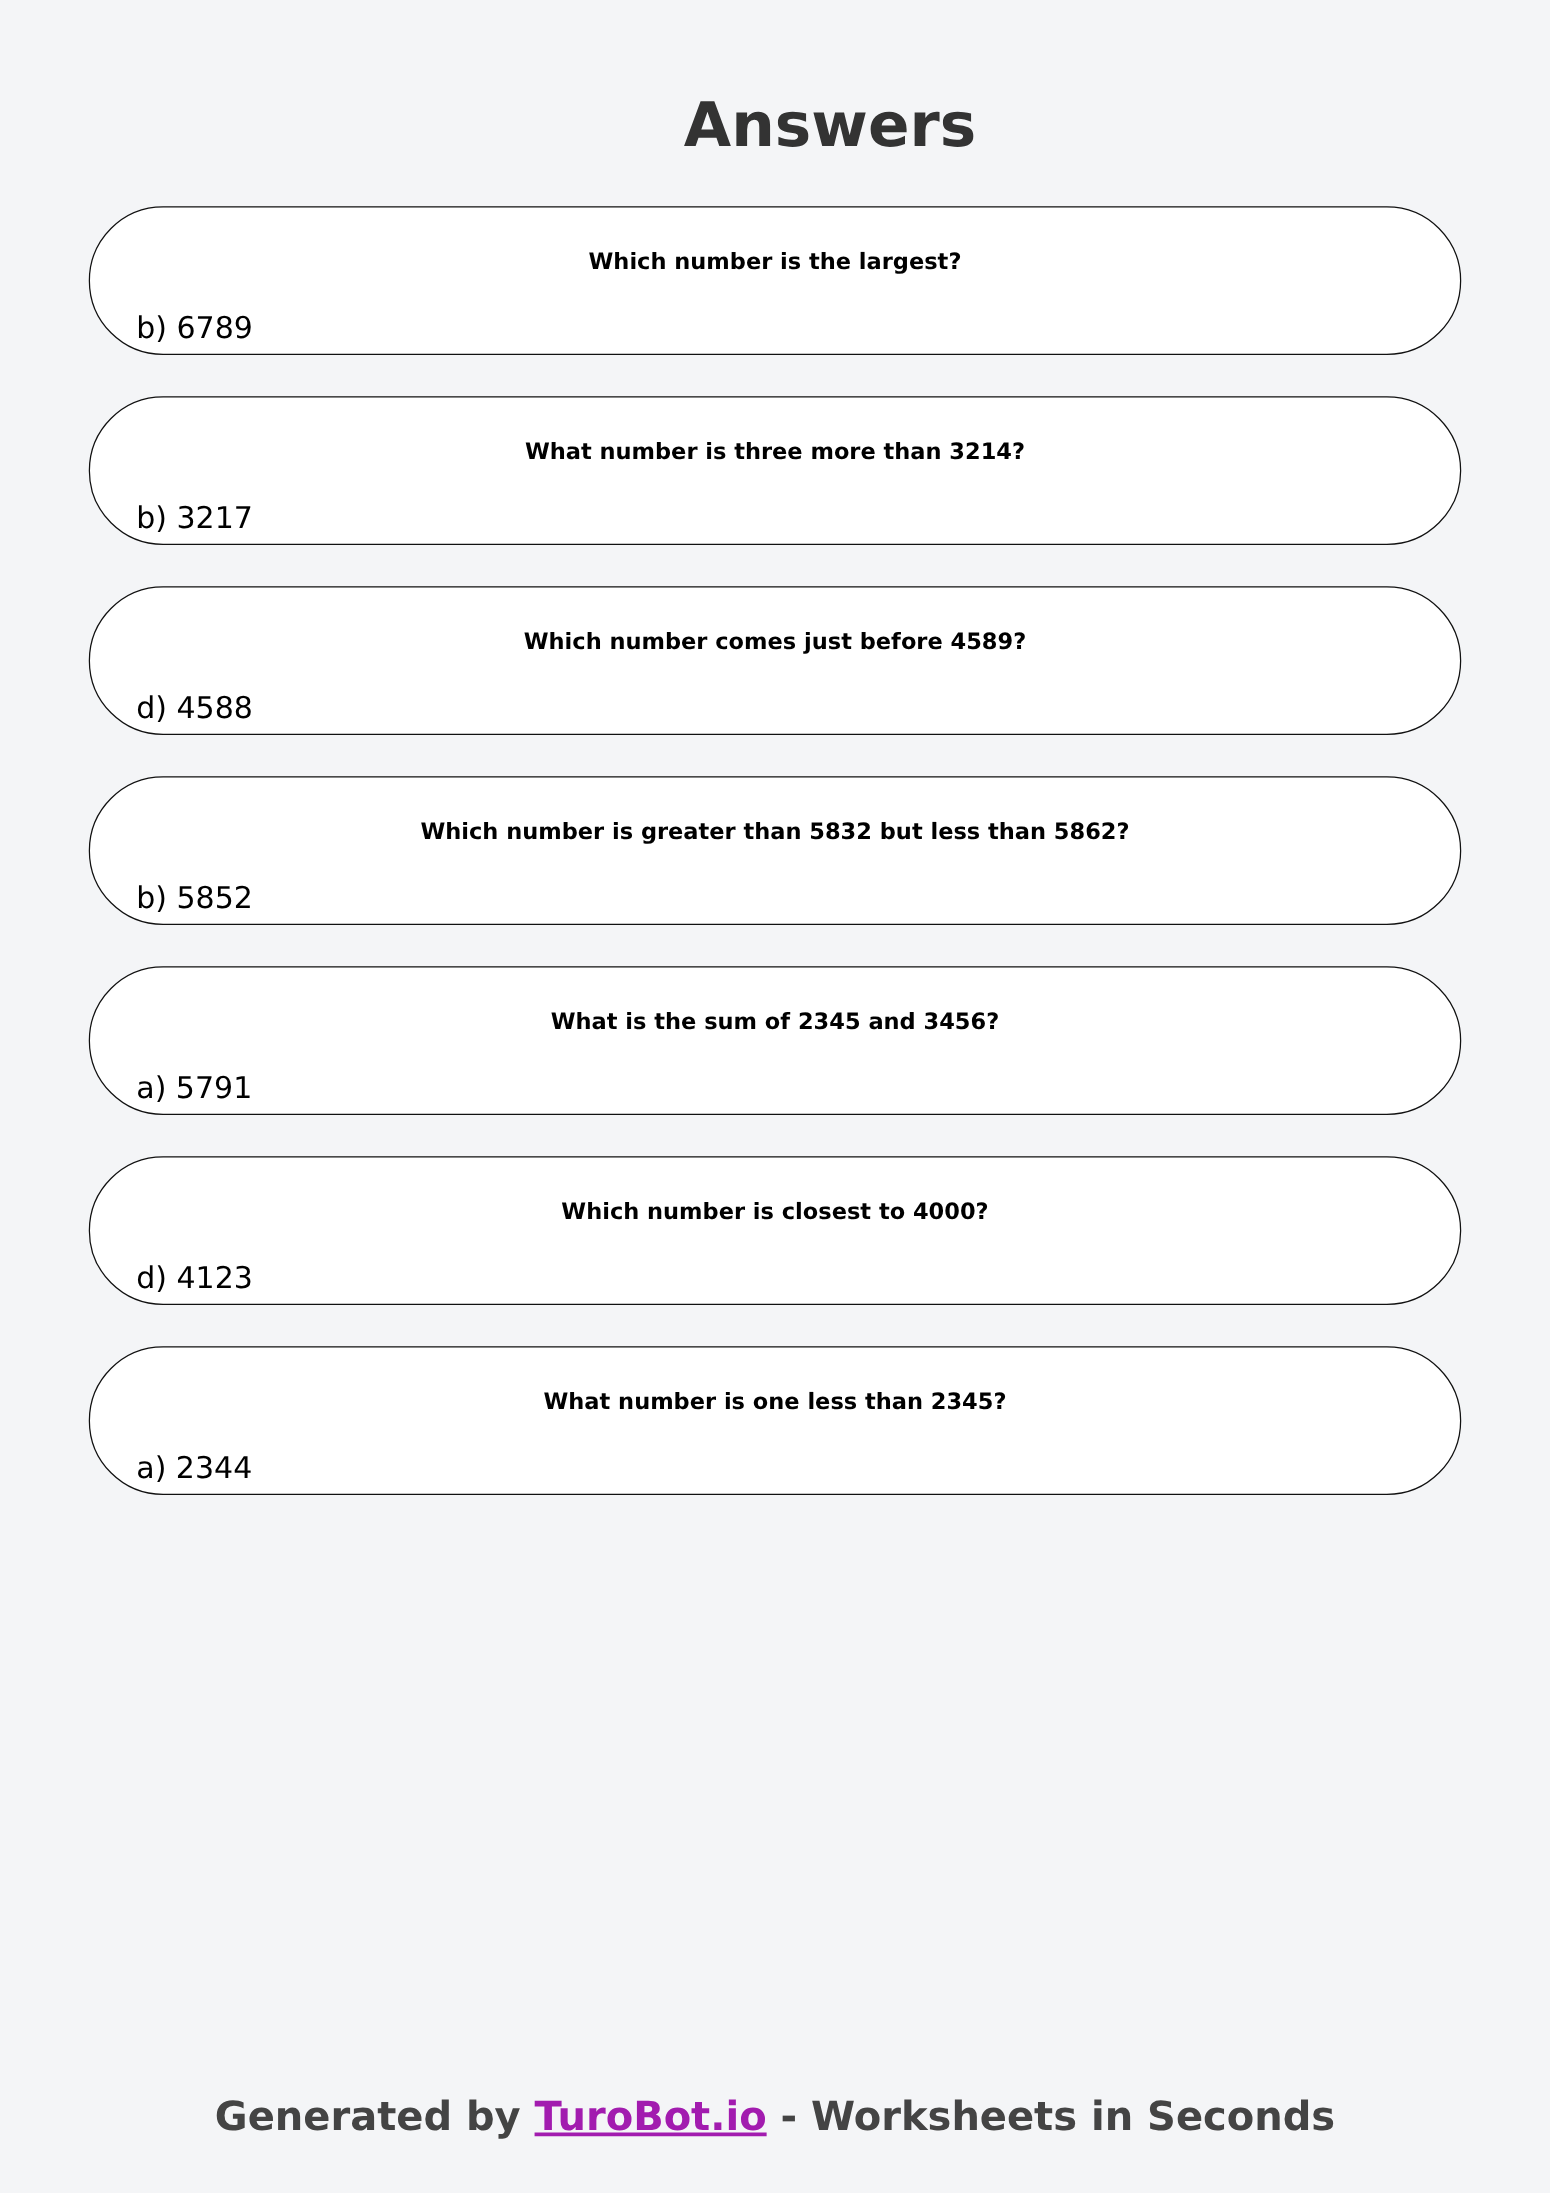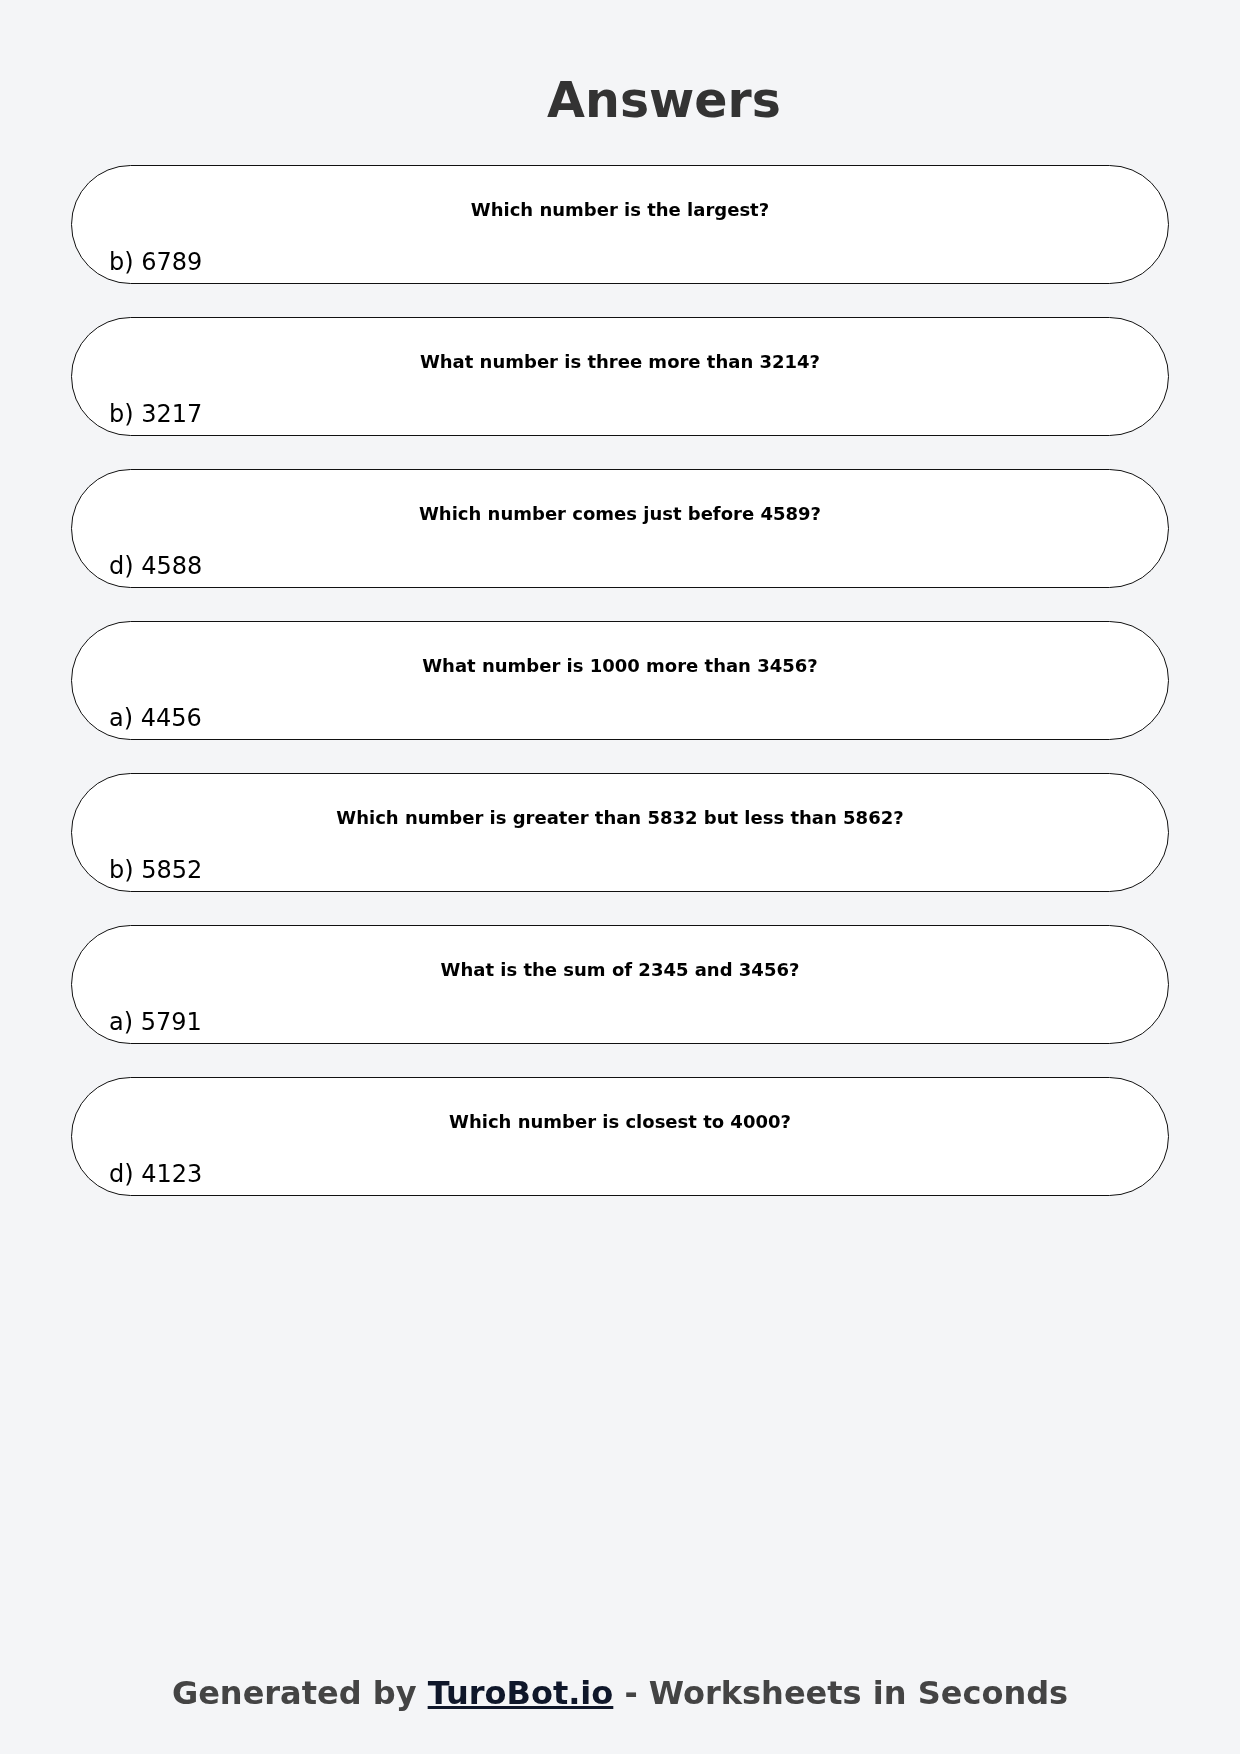--- a/index.html
+++ b/index.html
@@ -38,51 +38,51 @@
     position: absolute; left: 37px; top: 82px;
     font-size: 24px; color: #000000;
     line-height: 28px;
   }
   .footer {
     position: absolute; left: 0; top: 1673px; width: 1240px;
     text-align: center;
     font-size: 32px; font-weight: bold; color: #444444;
     line-height: 40px;
   }
-  .footer a { color: #0f172a; text-decoration: underline; }
+  .footer a { color: #a21caf; text-decoration: underline; }
 </style>
 </head>
 <body>
 
 <h1 class="title">Answers</h1>
 
 <div class="list">
   <div class="card">
     <div class="question">Which number is the largest?</div>
     <div class="answer">b) 6789</div>
   </div>
   <div class="card">
     <div class="question">What number is three more than 3214?</div>
     <div class="answer">b) 3217</div>
   </div>
   <div class="card">
     <div class="question">Which number comes just before 4589?</div>
     <div class="answer">d) 4588</div>
   </div>
   <div class="card">
-    <div class="question">What number is 1000 more than 3456?</div>
-    <div class="answer">a) 4456</div>
-  </div>
-  <div class="card">
     <div class="question">Which number is greater than 5832 but less than 5862?</div>
     <div class="answer">b) 5852</div>
   </div>
   <div class="card">
     <div class="question">What is the sum of 2345 and 3456?</div>
     <div class="answer">a) 5791</div>
   </div>
   <div class="card">
     <div class="question">Which number is closest to 4000?</div>
     <div class="answer">d) 4123</div>
   </div>
+  <div class="card">
+    <div class="question">What number is one less than 2345?</div>
+    <div class="answer">a) 2344</div>
+  </div>
 </div>
 
 <div class="footer"><span>Generated by </span><a>TuroBot.io</a><span> - Worksheets in Seconds</span></div>
 
 </body></html>

